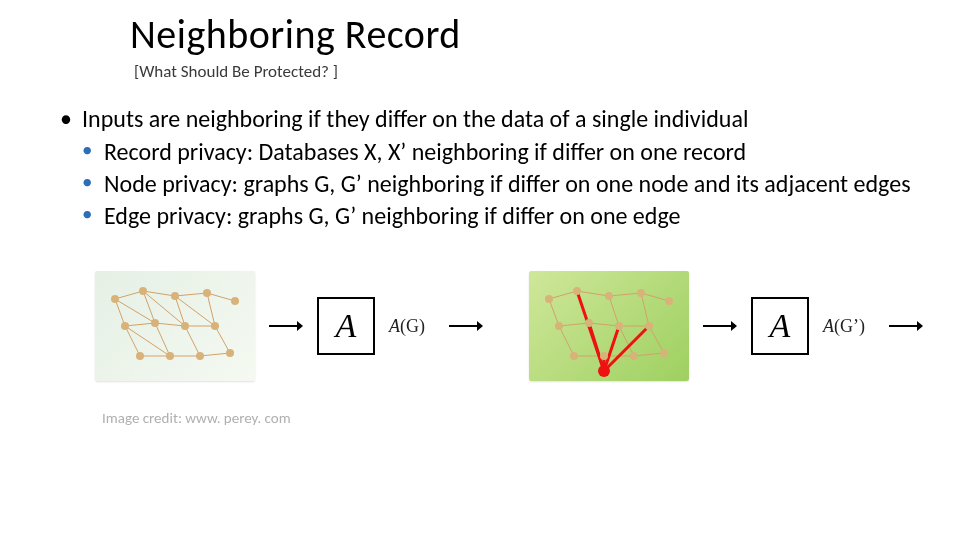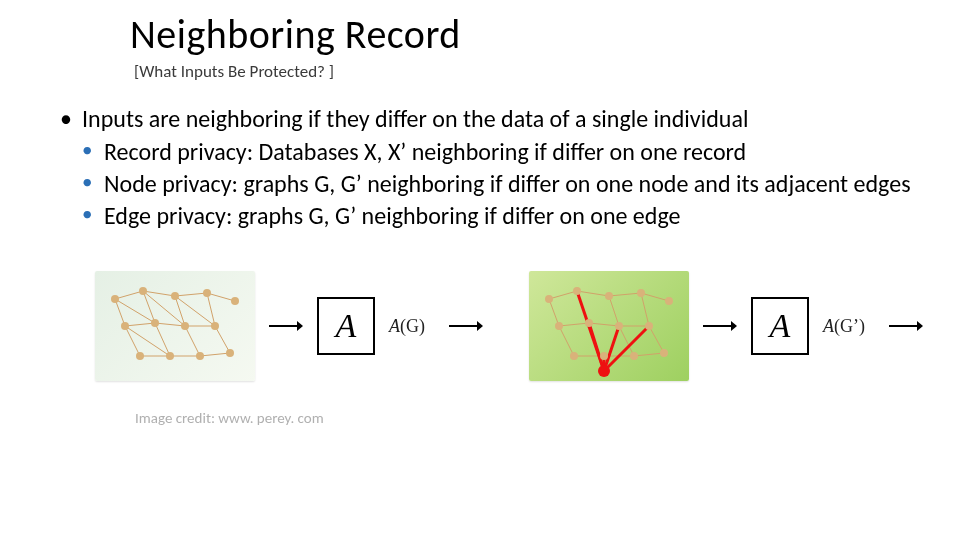--- a/index.html
+++ b/index.html
@@ -79,32 +79,32 @@
     font-style: italic;
     font-weight: 400;
     background: #fff;
   }
   .outlabel {
     font-family: "Times New Roman", serif;
     font-style: italic;
     font-size: 18px;
   }
   .credit {
-    margin: 28px 0 0 105px;
+    margin: 28px 0 0 72px;
     font-family: "Calibri Light", Calibri, sans-serif;
     font-size: 15px;
     color: #b0b0b0;
   }
 </style>
 </head>
 <body>
 
 <div class="slide">
   <h1 class="title">Neighboring Record</h1>
-  <div class="subtitle">[What Inputs Be Protected? ]</div>
+  <div class="subtitle">[What Should Be Protected? ]</div>
 
   <div class="content">
     <ul class="lvl1">
       <li>
         <span>Inputs are neighboring if they differ on the data of a single individual</span>
         <ul class="lvl2">
           <li>Record privacy: Databases X, X’ neighboring if differ on one record</li>
           <li>Node privacy: graphs G, G’ neighboring if differ on one node and its adjacent edges</li>
           <li>Edge privacy: graphs G, G’ neighboring if differ on one edge</li>
         </ul>

